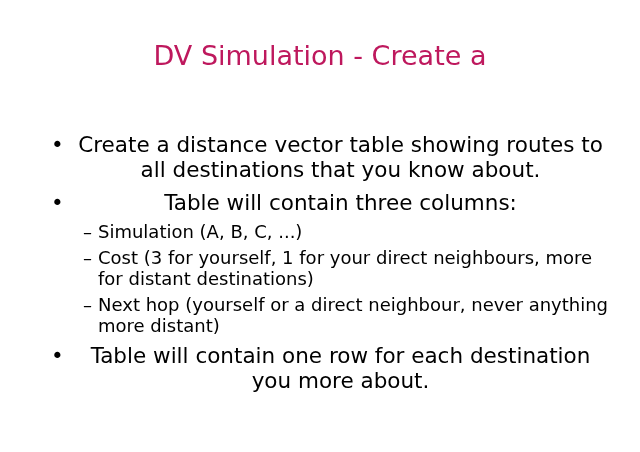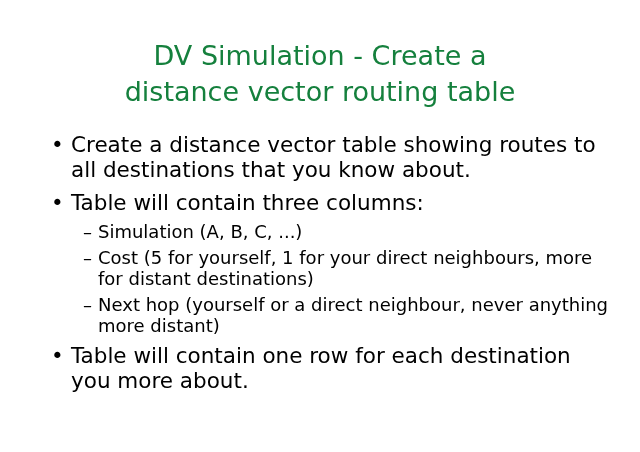--- a/index.html
+++ b/index.html
@@ -28,21 +28,21 @@
     position: absolute;
     left: 32px;
     top: 38px;
     width: 576px;
     text-align: center;
   }
   .title-line {
     font-size: 27px;
     line-height: 36px;
     font-weight: 400;
-    color: #15803d;
+    color: #be185d;
     white-space: nowrap;
   }
 
   
   .body-block {
     position: absolute;
     left: 50px;
     top: 132px;
     width: 560px;
   }
@@ -56,20 +56,21 @@
   }
   .bullet-l1 .marker {
     position: absolute;
     left: 1px;
     top: 0;
     font-size: 21.5px;
     line-height: 25px;
   }
   .bullet-l1 .text {
     display: block;
+    text-align: center;
   }
 
   .bullet-l2 {
     position: relative;
     padding-left: 48px;
     font-size: 18px;
     line-height: 21px;
     margin-bottom: 5px;
   }
   .bullet-l2 .marker {
@@ -91,21 +92,20 @@
   .sp-after-first { margin-bottom: 8px; }
   .sp-before-last { margin-top: 7px; }
 </style>
 </head>
 <body>
 
 <div class="slide">
 
   <div class="title-block">
     <div class="title-line">DV Simulation - Create a</div>
-    <div class="title-line">distance vector routing table</div>
   </div>
 
   <div class="body-block">
 
     <div class="bullet-l1 sp-after-first">
       <span class="marker">•</span>
       <span class="text">Create a distance vector table showing routes to all destinations that you know about.</span>
     </div>
 
     <div class="bullet-l1">
@@ -115,21 +115,21 @@
 
     <div class="group-l2">
 
       <div class="bullet-l2">
         <span class="marker">–</span>
         <span class="text">Simulation (A, B, C, ...)</span>
       </div>
 
       <div class="bullet-l2">
         <span class="marker">–</span>
-        <span class="text">Cost (5 for yourself, 1 for your direct neighbours, more for distant destinations)</span>
+        <span class="text">Cost (3 for yourself, 1 for your direct neighbours, more for distant destinations)</span>
       </div>
 
       <div class="bullet-l2">
         <span class="marker">–</span>
         <span class="text">Next hop (yourself or a direct neighbour, never anything more distant)</span>
       </div>
 
     </div>
 
     <div class="bullet-l1 sp-before-last">

